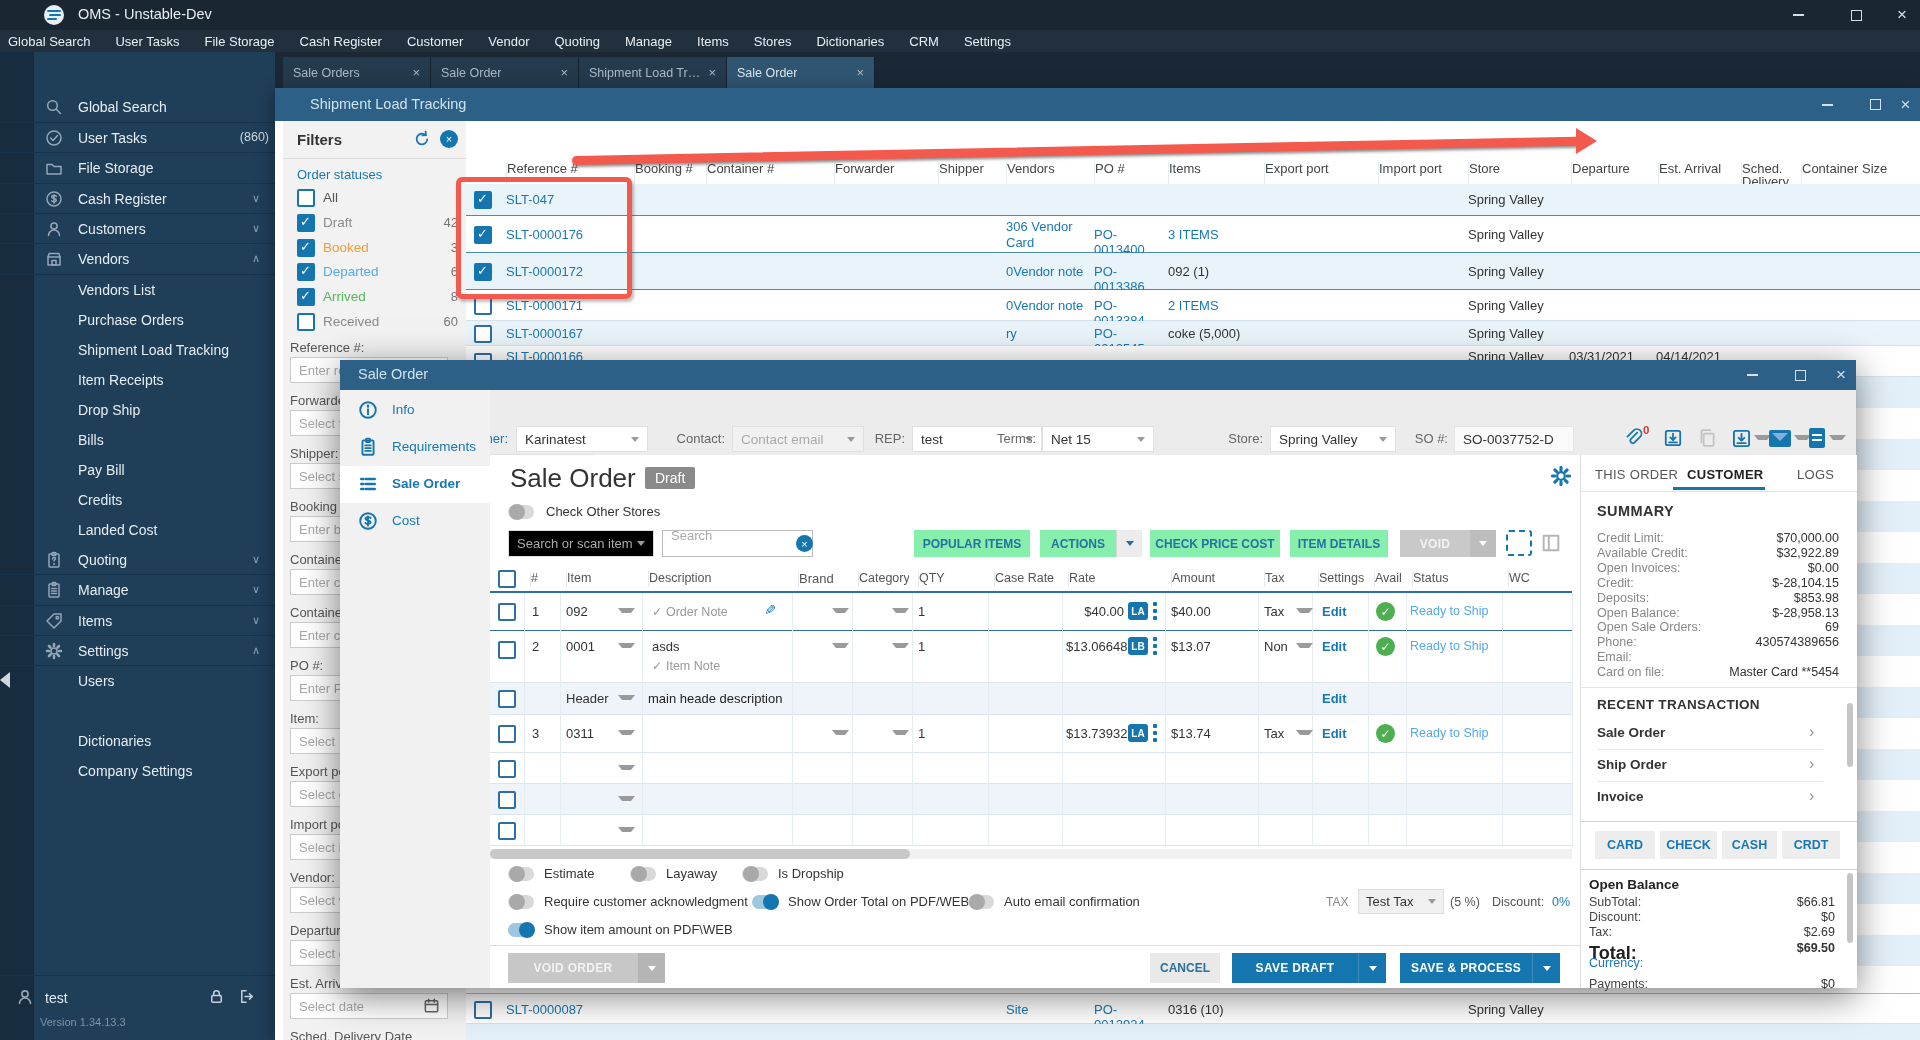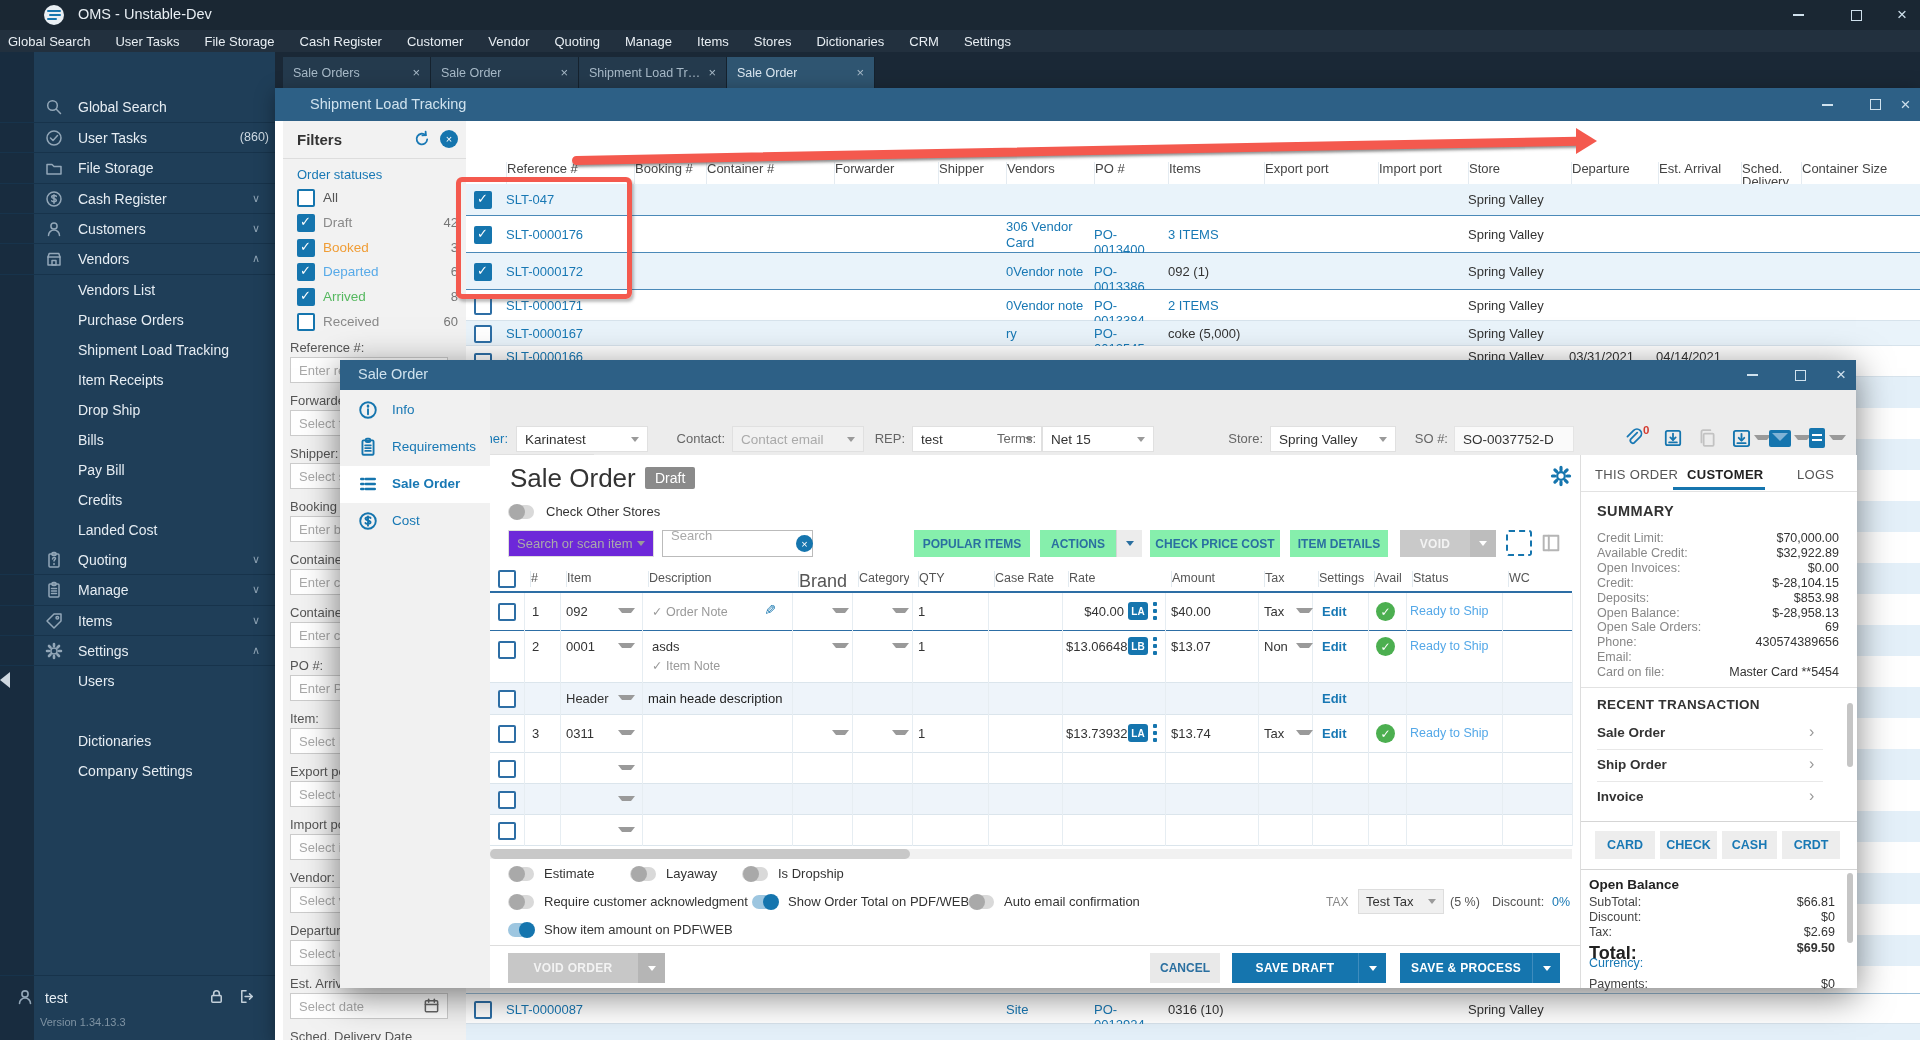--- a/index.html
+++ b/index.html
@@ -546,21 +546,21 @@
         <div style="position: absolute; left: 20px; top: 8px; width: 200px; height: 32px; font-size: 26px; color: rgb(51, 51, 51);">Sale Order</div>
         <div style="position: absolute; left: 155px; top: 12px; background: rgb(138, 138, 138); color: rgb(255, 255, 255); font-size: 14px; padding: 3px 10px; border-radius: 2px; width: auto; height: auto; display: inline-block;">Draft</div>
         <div style="position: absolute; left: 1060px; top: 10px; width: 22px; height: 22px;"><svg width="22" height="22" viewBox="0 0 18 18" fill="none" stroke="#1575ae" stroke-width="1.8" stroke-linecap="round" stroke-linejoin="round">
             <circle cx="9" cy="9" r="3.1"></circle>
             <path d="M9 2 v2 M9 14 v2 M2 9 h2 M14 9 h2 M4 4 l1.5 1.5 M12.5 12.5 L14 14 M14 4 l-1.5 1.5 M5.5 12.5 L4 14" stroke-width="2.6"></path>
           </svg></div>
         <div class="toggle" style="position: absolute; left: 18px; top: 50px; width: 26px; height: 14px; background: rgb(217, 217, 217);">
           <div style="position: absolute; left: 1px; top: -1px; width: 16px; height: 16px; border-radius: 50%; background: rgb(169, 169, 169);"></div>
         </div>
         <div style="position: absolute; left: 56px; top: 49px; width: 200px; height: 16px; font-size: 13px; color: rgb(51, 51, 51);">Check Other Stores</div>
-        <div style="position: absolute; left: 18px; top: 75px; width: 146px; height: 27px; box-sizing: border-box; background: #6d28d9; border: 1px solid rgb(221, 221, 221); display: flex; align-items: center; justify-content: space-between; padding: 0px 8px;">
+        <div style="position: absolute; left: 18px; top: 75px; width: 146px; height: 27px; box-sizing: border-box; background: #000000; border: 1px solid rgb(221, 221, 221); display: flex; align-items: center; justify-content: space-between; padding: 0px 8px;">
           <div style="position: relative; font-size: 13px; color: rgb(170, 170, 170); white-space: nowrap; overflow: hidden;">Search or scan item</div>
           <div class="caret" style="position: relative;"></div>
         </div>
         <input placeholder="Search" style="position: absolute; left: 172px; top: 75px; width: 151px; height: 27px; box-sizing: border-box; border: 1px solid rgb(187, 187, 187); font-size: 13px; padding: 0px 26px 16px 8px;">
         <div style="position: absolute; left: 306px; top: 80px; width: 17px; height: 17px; border-radius: 50%; background: rgb(21, 117, 174); color: rgb(255, 255, 255); font-size: 11px; display: flex; align-items: center; justify-content: center;">×</div>
         <div class="btn-grey" style="position: absolute; left: 424px; top: 75px; width: 116px; height: 27px;">POPULAR ITEMS</div>
         <div class="btn-grey" style="position: absolute; left: 550px; top: 75px; width: 76px; height: 27px;">ACTIONS</div>
         <div style="position: absolute; left: 626px; top: 75px; width: 26px; height: 27px; box-sizing: border-box; display: flex; align-items: center; justify-content: center; background: rgb(236, 236, 236); border-left: 1px solid rgb(213, 213, 213);">
           <div class="caret" style="position: relative; border-top-color: rgb(42, 111, 160);"></div>
         </div>
@@ -573,21 +573,21 @@
         <div style="position: absolute; left: 1016px; top: 75px; width: 26px; height: 26px; box-sizing: border-box; border: 2px dashed rgb(21, 117, 174); border-radius: 3px;"></div>
         <div style="position: absolute; left: 1050px; top: 77px; width: 24px; height: 24px;"><svg width="22" height="22" viewBox="0 0 18 18" fill="none" stroke="#b5b5b5" stroke-width="1.6" stroke-linecap="round" stroke-linejoin="round">
             <rect x="3" y="3" width="12" height="12"></rect>
             <line x1="7.2" y1="3" x2="7.2" y2="15"></line>
           </svg></div>
         <div style="position: absolute; left: 0px; top: 110px; width: 1082px; height: 28px; box-sizing: border-box; border-bottom: 2px solid rgb(45, 110, 165); background: rgb(255, 255, 255);">
           <div style="position: absolute; left: 8px; top: 5px; width: 18px; height: 18px; box-sizing: border-box; border: 2px solid rgb(45, 110, 165); border-radius: 2px; background: rgb(255, 255, 255);"></div>
           <div style="position: absolute; left: 40px; top: 6px; width: 26px; height: 16px; font-size: 12.5px; color: rgb(85, 85, 85); white-space: nowrap; overflow: hidden; border-left: 1px solid rgb(226, 234, 240); padding-left: 0px;">#</div>
           <div style="position: absolute; left: 76px; top: 6px; width: 72px; height: 16px; font-size: 12.5px; color: rgb(85, 85, 85); white-space: nowrap; overflow: hidden; border-left: 1px solid rgb(226, 234, 240); padding-left: 0px;">Item</div>
           <div style="position: absolute; left: 158px; top: 6px; width: 140px; height: 16px; font-size: 12.5px; color: rgb(85, 85, 85); white-space: nowrap; overflow: hidden; border-left: 1px solid rgb(226, 234, 240); padding-left: 0px;">Description</div>
-          <div style="position: absolute; left: 308px; top: 6px; width: 50px; height: 16px; font-size: 18px; color: rgb(85, 85, 85); white-space: nowrap; overflow: hidden; border-left: 1px solid rgb(226, 234, 240); padding-left: 0px;">Brand</div>
+          <div style="position: absolute; left: 308px; top: 6px; width: 50px; height: 16px; font-size: 13px; color: rgb(85, 85, 85); white-space: nowrap; overflow: hidden; border-left: 1px solid rgb(226, 234, 240); padding-left: 0px;">Brand</div>
           <div style="position: absolute; left: 368px; top: 6px; width: 50px; height: 16px; font-size: 12.5px; color: rgb(85, 85, 85); white-space: nowrap; overflow: hidden; border-left: 1px solid rgb(226, 234, 240); padding-left: 0px;">Category</div>
           <div style="position: absolute; left: 428px; top: 6px; width: 66px; height: 16px; font-size: 12.5px; color: rgb(85, 85, 85); white-space: nowrap; overflow: hidden; border-left: 1px solid rgb(226, 234, 240); padding-left: 0px;">QTY</div>
           <div style="position: absolute; left: 504px; top: 6px; width: 64px; height: 16px; font-size: 12.5px; color: rgb(85, 85, 85); white-space: nowrap; overflow: hidden; border-left: 1px solid rgb(226, 234, 240); padding-left: 0px;">Case Rate</div>
           <div style="position: absolute; left: 578px; top: 6px; width: 93px; height: 16px; font-size: 12.5px; color: rgb(85, 85, 85); white-space: nowrap; overflow: hidden; border-left: 1px solid rgb(226, 234, 240); padding-left: 0px;">Rate</div>
           <div style="position: absolute; left: 681px; top: 6px; width: 83px; height: 16px; font-size: 12.5px; color: rgb(85, 85, 85); white-space: nowrap; overflow: hidden; border-left: 1px solid rgb(226, 234, 240); padding-left: 0px;">Amount</div>
           <div style="position: absolute; left: 774px; top: 6px; width: 44px; height: 16px; font-size: 12.5px; color: rgb(85, 85, 85); white-space: nowrap; overflow: hidden; border-left: 1px solid rgb(226, 234, 240); padding-left: 0px;">Tax</div>
           <div style="position: absolute; left: 828px; top: 6px; width: 46px; height: 16px; font-size: 12.5px; color: rgb(85, 85, 85); white-space: nowrap; overflow: hidden; border-left: 1px solid rgb(226, 234, 240); padding-left: 0px;">Settings</div>
           <div style="position: absolute; left: 884px; top: 6px; width: 28px; height: 16px; font-size: 12.5px; color: rgb(85, 85, 85); white-space: nowrap; overflow: hidden; border-left: 1px solid rgb(226, 234, 240); padding-left: 0px;">Avail</div>
           <div style="position: absolute; left: 922px; top: 6px; width: 86px; height: 16px; font-size: 12.5px; color: rgb(85, 85, 85); white-space: nowrap; overflow: hidden; border-left: 1px solid rgb(226, 234, 240); padding-left: 0px;">Status</div>
           <div style="position: absolute; left: 1018px; top: 6px; width: 60px; height: 16px; font-size: 12.5px; color: rgb(85, 85, 85); white-space: nowrap; overflow: hidden; border-left: 1px solid rgb(226, 234, 240); padding-left: 0px;">WC</div>

